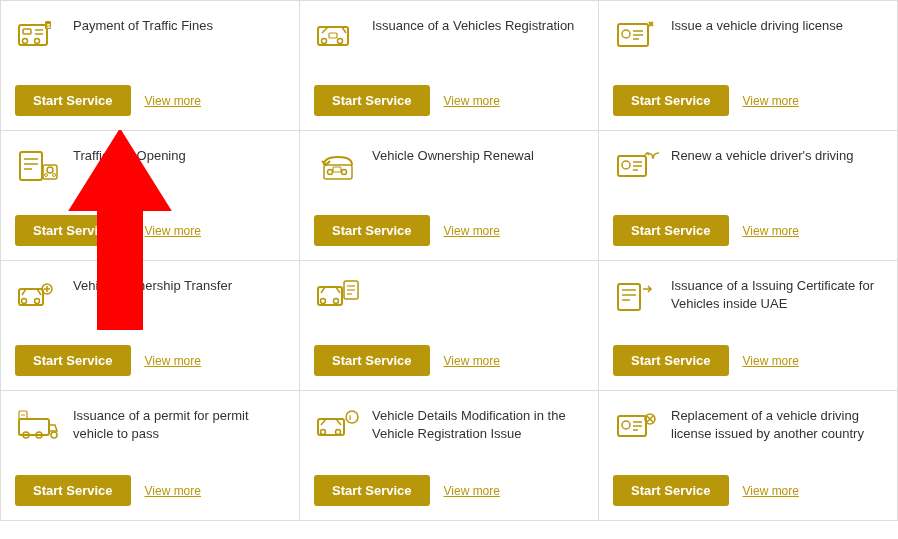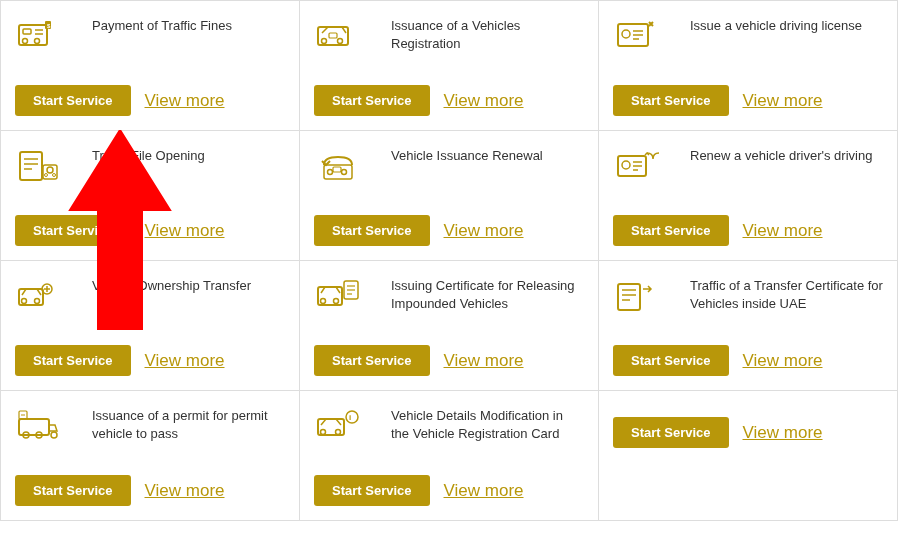--- a/index.html
+++ b/index.html
@@ -42,42 +42,41 @@
     .card-icon svg {
       width: 44px;
       height: 36px;
     }
     .card-title {
       font-size: 13px;
       color: #333;
       line-height: 1.4;
       flex: 1;
       padding-top: 2px;
-      margin-left: 19px;
     }
     .card-actions {
       display: flex;
       align-items: center;
       gap: 14px;
-      margin-top: 12px;
+      margin-top: 0;
     }
     .btn-start {
       background-color: #b8970a;
       color: #fff;
       border: none;
       padding: 8px 18px;
       font-size: 13px;
       font-weight: bold;
       cursor: pointer;
       border-radius: 3px;
       white-space: nowrap;
     }
     .link-view {
       color: #b8970a;
-      font-size: 17px;
+      font-size: 12px;
       text-decoration: underline;
       cursor: pointer;
       background: none;
       border: none;
       font-weight: normal;
     }
     
     .arrow-overlay {
       position: absolute;
       left: 60px;
@@ -177,21 +176,21 @@
       <div class="card-icon">
         <svg viewBox="0 0 44 36" fill="none" xmlns="http://www.w3.org/2000/svg">
     <path d="M8 18 Q8 10 22 10 Q36 10 36 18" stroke="#b8970a" stroke-width="2" fill="none" marker-end="url(#ah)"></path>
     <path d="M6 14 L10 18 L14 14" stroke="#b8970a" stroke-width="2" fill="none"></path>
     <rect x="8" y="18" width="28" height="14" rx="2" stroke="#b8970a" stroke-width="1.5" fill="none"></rect>
     <circle cx="14" cy="25" r="2.5" stroke="#b8970a" stroke-width="1.5" fill="none"></circle>
     <circle cx="28" cy="25" r="2.5" stroke="#b8970a" stroke-width="1.5" fill="none"></circle>
     <rect x="17" y="20" width="8" height="5" rx="1" stroke="#b8970a" stroke-width="1.2" fill="none"></rect>
   </svg>
       </div>
-      <div class="card-title">Vehicle Issuance Renewal</div>
+      <div class="card-title">Vehicle Ownership Renewal</div>
     </div>
     <div class="card-actions">
       <button class="btn-start">Start Service</button>
       <button class="link-view">View more</button>
     </div>
   </div>
       <div class="card">
     <div class="card-header">
       <div class="card-icon">
         <svg viewBox="0 0 44 36" fill="none" xmlns="http://www.w3.org/2000/svg">
@@ -238,39 +237,38 @@
     <rect x="2" y="10" width="24" height="18" rx="2" stroke="#b8970a" stroke-width="2" fill="none"></rect>
     <path d="M5 16 L9 10 L20 10 L24 16" stroke="#b8970a" stroke-width="1.5" fill="none"></path>
     <circle cx="7" cy="24" r="2.5" stroke="#b8970a" stroke-width="1.5" fill="none"></circle>
     <circle cx="20" cy="24" r="2.5" stroke="#b8970a" stroke-width="1.5" fill="none"></circle>
     <rect x="28" y="4" width="14" height="18" rx="2" stroke="#b8970a" stroke-width="1.5" fill="none"></rect>
     <line x1="31" y1="9" x2="39" y2="9" stroke="#b8970a" stroke-width="1.2"></line>
     <line x1="31" y1="13" x2="39" y2="13" stroke="#b8970a" stroke-width="1.2"></line>
     <line x1="31" y1="17" x2="36" y2="17" stroke="#b8970a" stroke-width="1.2"></line>
   </svg>
       </div>
-      <div class="card-title">Issuing Certificate for Releasing Impounded Vehicles</div>
     </div>
     <div class="card-actions">
       <button class="btn-start">Start Service</button>
       <button class="link-view">View more</button>
     </div>
   </div>
       <div class="card">
     <div class="card-header">
       <div class="card-icon">
         <svg viewBox="0 0 44 36" fill="none" xmlns="http://www.w3.org/2000/svg">
     <rect x="3" y="7" width="22" height="26" rx="2" stroke="#b8970a" stroke-width="2" fill="none"></rect>
     <line x1="7" y1="13" x2="21" y2="13" stroke="#b8970a" stroke-width="1.5"></line>
     <line x1="7" y1="18" x2="21" y2="18" stroke="#b8970a" stroke-width="1.5"></line>
     <line x1="7" y1="23" x2="15" y2="23" stroke="#b8970a" stroke-width="1.5"></line>
     <path d="M28 12 L36 12 M33 9 L36 12 L33 15" stroke="#b8970a" stroke-width="1.5" fill="none"></path>
   </svg>
       </div>
-      <div class="card-title">Traffic of a Transfer Certificate for Vehicles inside UAE</div>
+      <div class="card-title">Issuance of a Issuing Certificate for Vehicles inside UAE</div>
     </div>
     <div class="card-actions">
       <button class="btn-start">Start Service</button>
       <button class="link-view">View more</button>
     </div>
   </div>
       <div class="card">
     <div class="card-header">
       <div class="card-icon">
         <svg viewBox="0 0 44 36" fill="none" xmlns="http://www.w3.org/2000/svg">
@@ -295,28 +293,43 @@
       <div class="card-icon">
         <svg viewBox="0 0 44 36" fill="none" xmlns="http://www.w3.org/2000/svg">
     <rect x="2" y="12" width="26" height="16" rx="2" stroke="#b8970a" stroke-width="2" fill="none"></rect>
     <path d="M5 18 L10 12 L20 12 L25 18" stroke="#b8970a" stroke-width="1.5" fill="none"></path>
     <circle cx="7" cy="25" r="2.5" stroke="#b8970a" stroke-width="1.5" fill="none"></circle>
     <circle cx="22" cy="25" r="2.5" stroke="#b8970a" stroke-width="1.5" fill="none"></circle>
     <circle cx="36" cy="10" r="6" stroke="#b8970a" stroke-width="1.5" fill="none"></circle>
     <text x="33" y="13" font-size="8" fill="#b8970a" font-weight="bold">i</text>
   </svg>
       </div>
-      <div class="card-title">Vehicle Details Modification in the Vehicle Registration Card</div>
-    </div>
-    <div class="card-actions">
-      <button class="btn-start">Start Service</button>
-      <button class="link-view">View more</button>
-    </div>
-  </div>
-      <div class="card">
+      <div class="card-title">Vehicle Details Modification in the Vehicle Registration Issue</div>
+    </div>
+    <div class="card-actions">
+      <button class="btn-start">Start Service</button>
+      <button class="link-view">View more</button>
+    </div>
+  </div>
+      <div class="card">
+    <div class="card-header">
+      <div class="card-icon">
+        <svg viewBox="0 0 44 36" fill="none" xmlns="http://www.w3.org/2000/svg">
+    <rect x="3" y="9" width="28" height="20" rx="2" stroke="#b8970a" stroke-width="2" fill="none"></rect>
+    <circle cx="11" cy="18" r="4" stroke="#b8970a" stroke-width="1.5" fill="none"></circle>
+    <line x1="18" y1="15" x2="27" y2="15" stroke="#b8970a" stroke-width="1.5"></line>
+    <line x1="18" y1="19" x2="27" y2="19" stroke="#b8970a" stroke-width="1.5"></line>
+    <line x1="18" y1="23" x2="23" y2="23" stroke="#b8970a" stroke-width="1.5"></line>
+    <circle cx="35" cy="12" r="5" stroke="#b8970a" stroke-width="1.5" fill="none"></circle>
+    <line x1="32" y1="9" x2="38" y2="15" stroke="#b8970a" stroke-width="1.5"></line>
+    <line x1="38" y1="9" x2="32" y2="15" stroke="#b8970a" stroke-width="1.5"></line>
+  </svg>
+      </div>
+      <div class="card-title">Replacement of a vehicle driving license issued by another country</div>
+    </div>
     <div class="card-actions">
       <button class="btn-start">Start Service</button>
       <button class="link-view">View more</button>
     </div>
   </div>
     </div>
 
   <svg class="arrow-overlay" viewBox="0 0 120 200" xmlns="http://www.w3.org/2000/svg">
 
     <polygon points="60,0 110,80 82,80 82,200 38,200 38,80 10,80" fill="red" stroke="red" stroke-width="2"></polygon>

